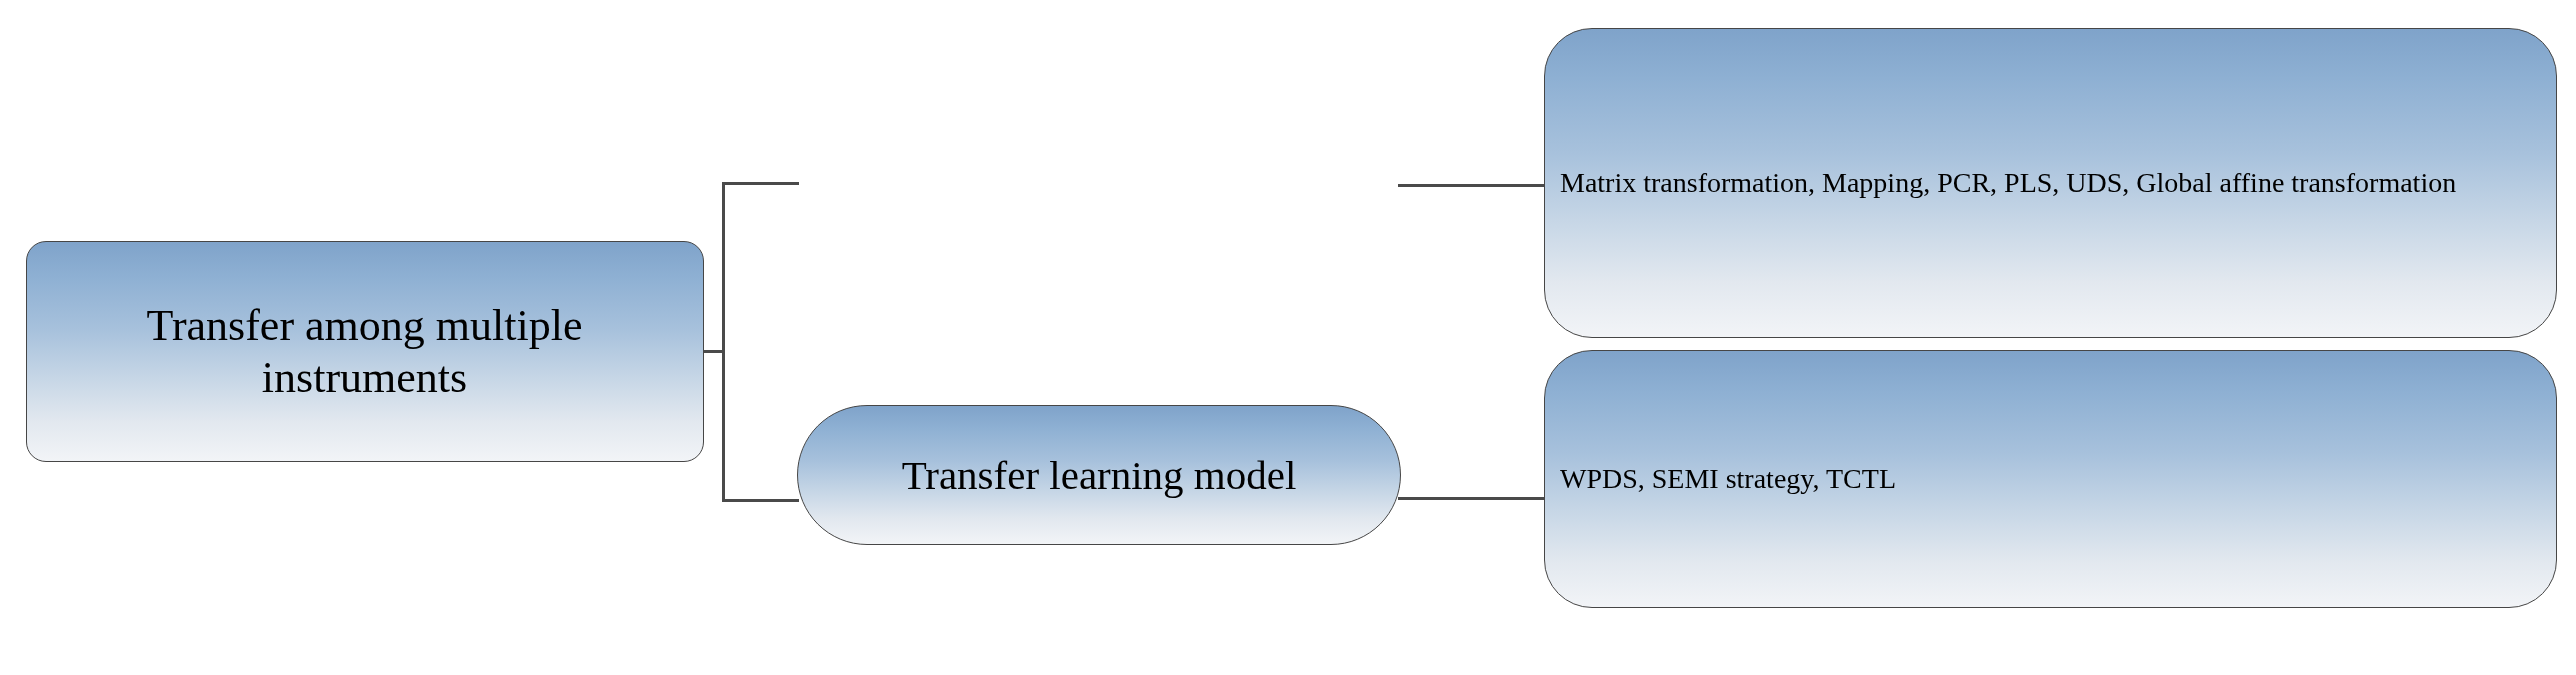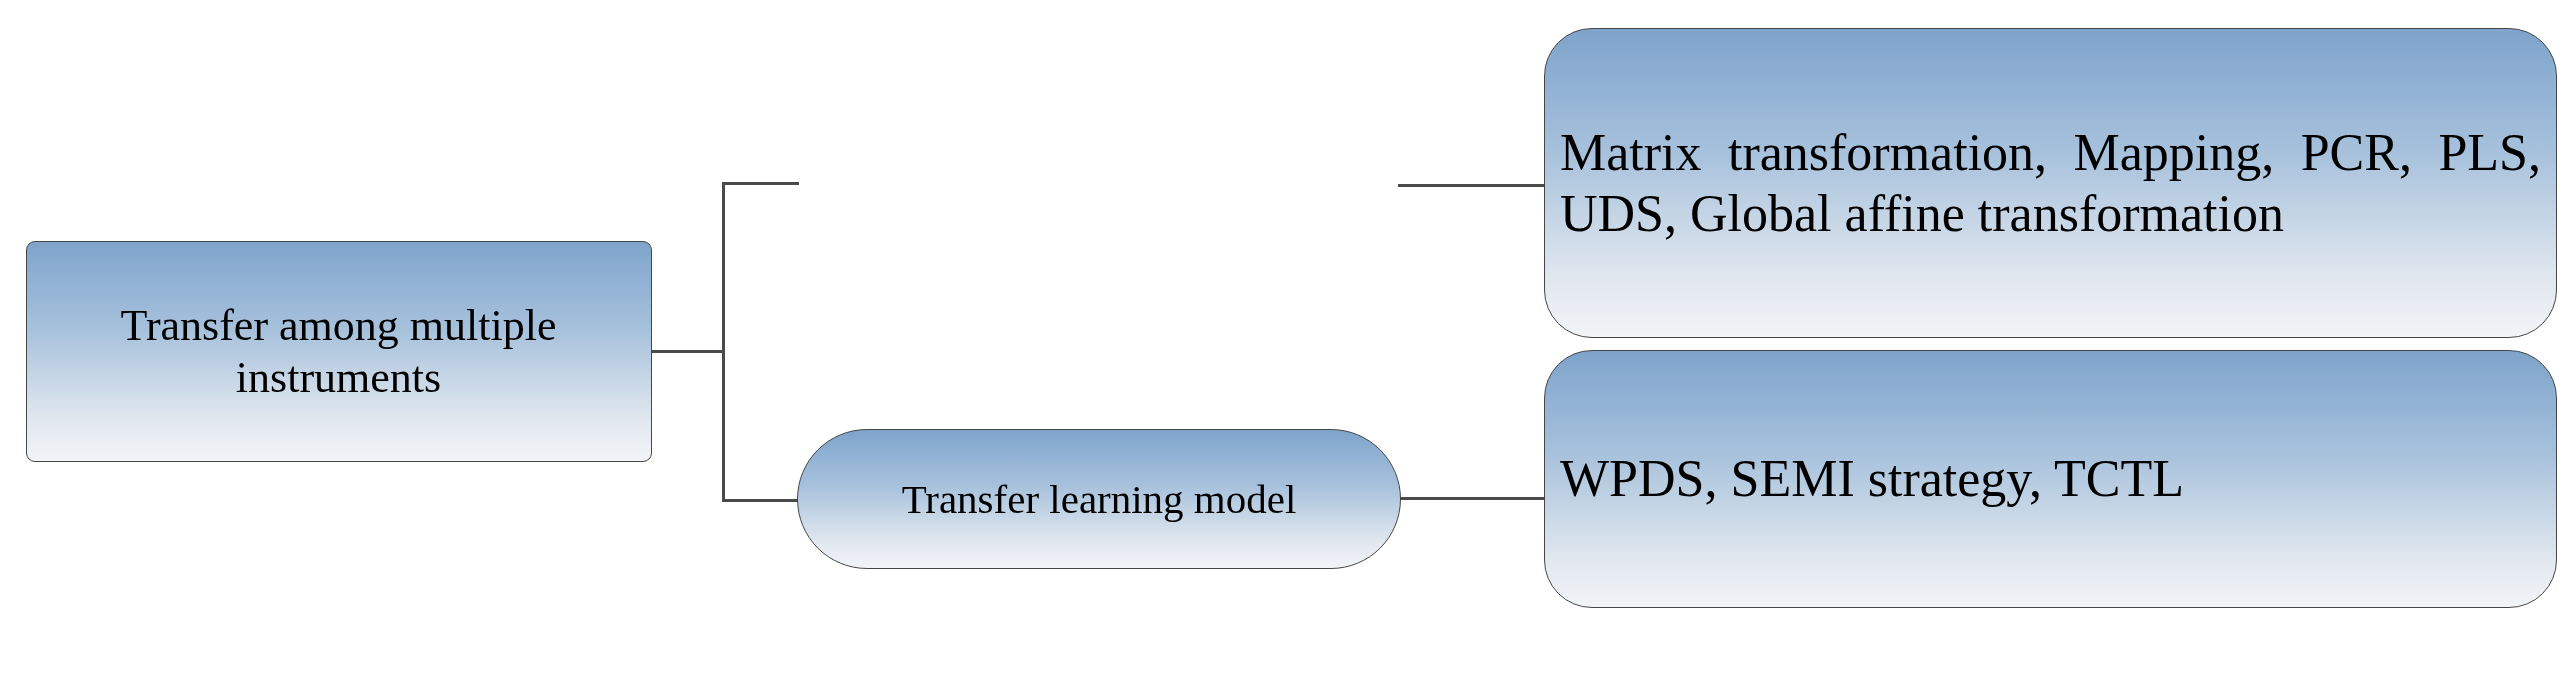--- a/index.html
+++ b/index.html
@@ -38,23 +38,23 @@
   }
   .node .txt {
     display: block;
     width: 100%;
   }
 
   
   .node--root {
     left: 25.5px;
     top: 241px;
-    width: 626px;
+    width: 678px;
     height: 221px;
-    border-radius: 9px;
+    border-radius: 20px;
     justify-content: center;
   }
   .node--root .txt {
     text-align: center;
     font-size: 44px;
     padding: 0 21.4px;
   }
 
   
   .node--cat {
@@ -62,32 +62,32 @@
     width: 604px;
     border-radius: 74px;
     justify-content: center;
   }
   .node--cat .txt {
     text-align: center;
     font-size: 41px;
     padding: 0 38px;
   }
   .node--cat-1 { top: 113px; height: 138px; }
-  .node--cat-2 { top: 429px; height: 140px; }
+  .node--cat-2 { top: 405px; height: 140px; }
 
   
   .node--detail {
     left: 1544px;
     width: 1013px;
     border-radius: 48px;
   }
   .node--detail .txt {
     text-align: justify;
     text-align-last: left;
-    font-size: 52px;
+    font-size: 28px;
     padding: 0 15px;
   }
   .node--detail-1 { top: 28px;  height: 310px; }
   .node--detail-2 { top: 350px; height: 258px; }
   .node--detail-2 .txt { text-align: left; }
 
   
   .conn {
     position: absolute;
     background: #4a4a4a;

